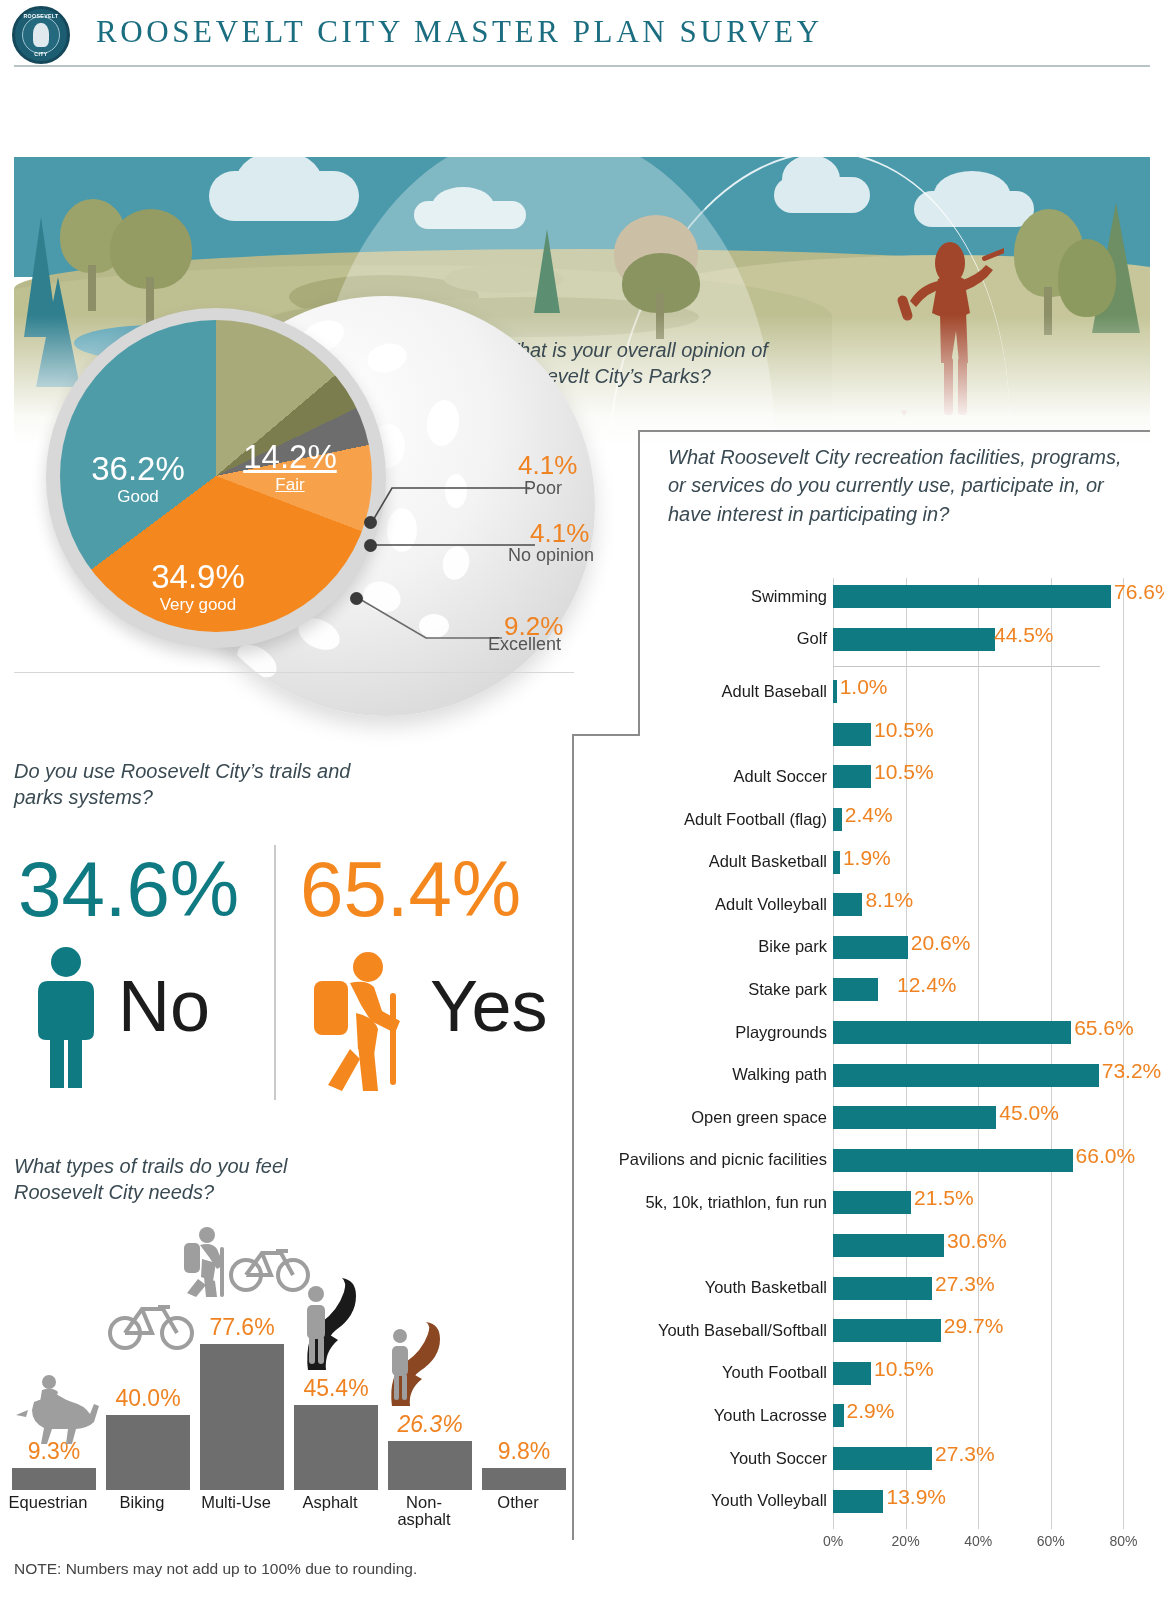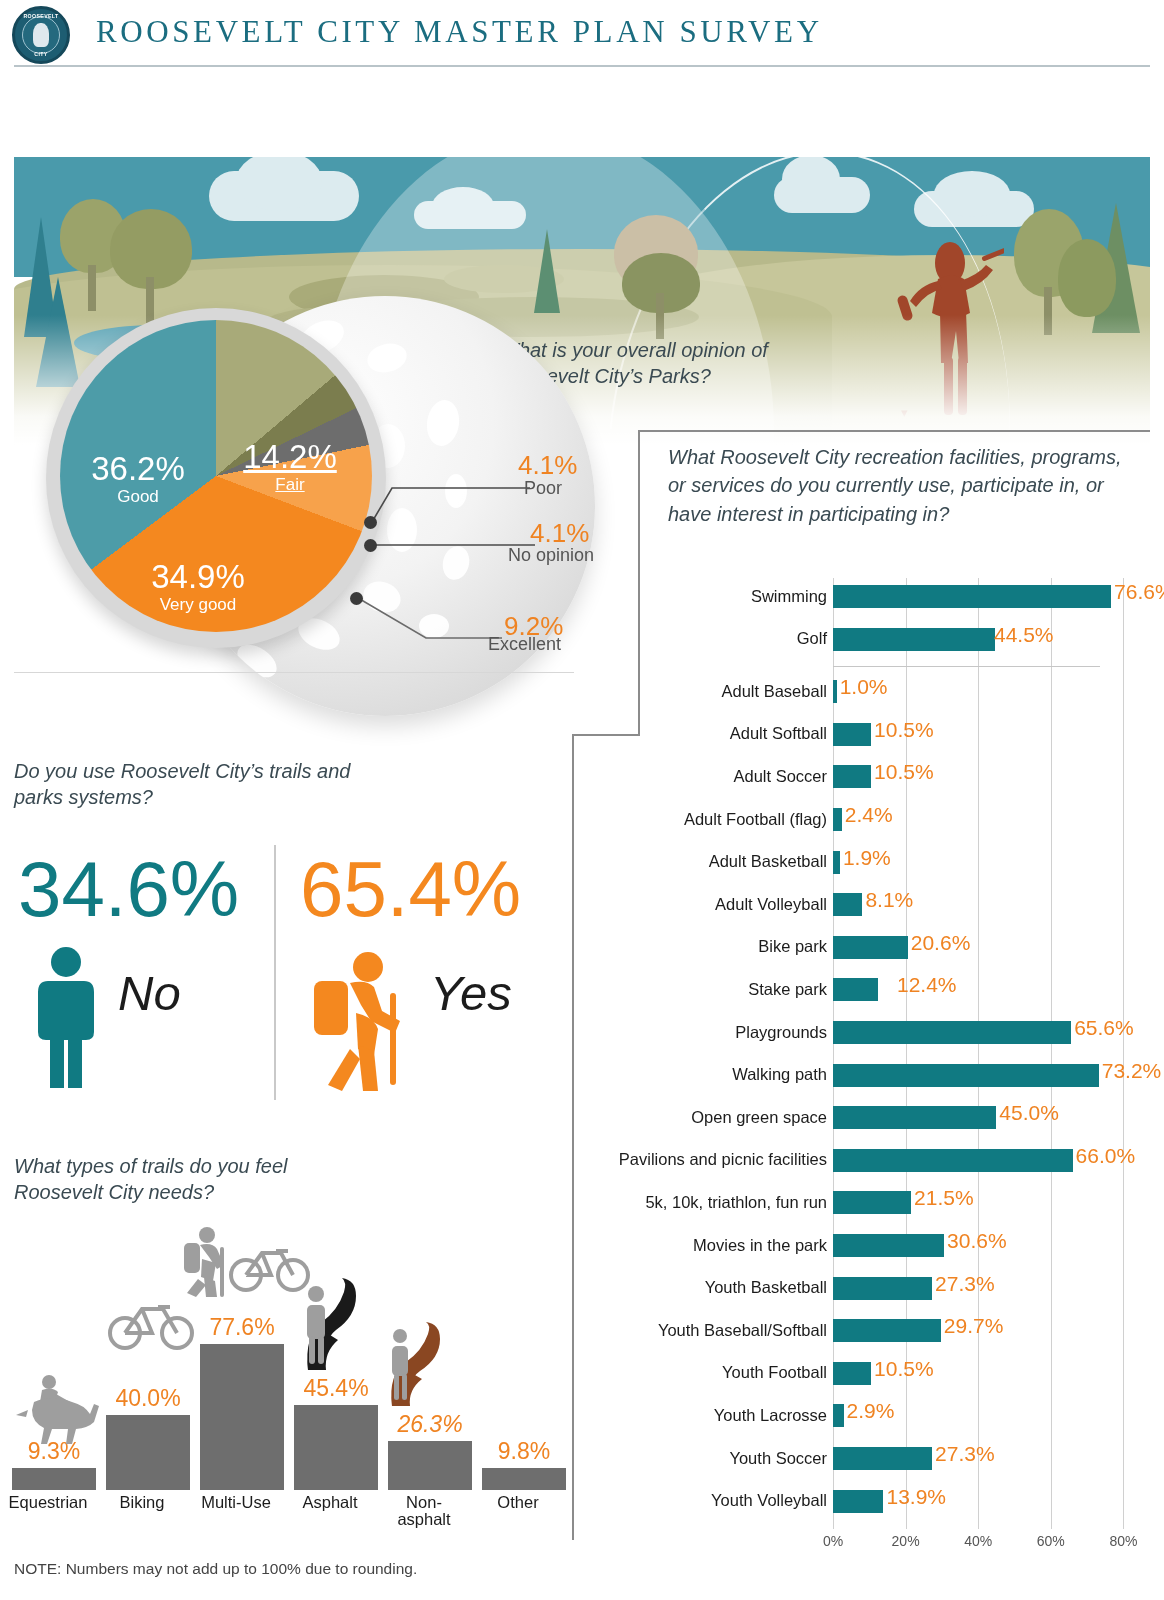--- a/index.html
+++ b/index.html
@@ -182,21 +182,21 @@
   #q-use {
     position:absolute; left:14px; top:758px; width:340px;
     font-size:20px; font-style:italic; line-height:1.32; color:#3a4a52; font-weight:500;
   }
   #divider-v {
     position:absolute; left:274px; top:845px; width:2px; height:255px; background:#c9c9c9;
   }
   .bignum { position:absolute; font-size:78px; line-height:1; font-weight:400; }
   #no-num { left:18px; top:850px; color:#107a82; }
   #yes-num { left:300px; top:850px; color:#f4881f; }
-  .yn-word { position:absolute; font-size:49px; color:#1c1c1c;font-style:italic; }
+  .yn-word { position:absolute; font-size:72px; color:#1c1c1c; }
   #no-word { left:118px; top:965px; }
   #yes-word { left:430px; top:965px; }
 
   
   #q-trails {
     position:absolute; left:14px; top:1153px; width:340px;
     font-size:20px; font-style:italic; line-height:1.32; color:#3a4a52; font-weight:500;
   }
   #cchart { position:absolute; left:6px; top:1240px; width:560px; height:250px; }
   .ccol { position:absolute; bottom:0; background:#6e6e6e; }
@@ -358,21 +358,20 @@
         <div class="hlabel">Golf</div>
         <div class="hbarfill" style="width: 161.535px; background: rgb(16, 122, 130);"></div>
         <div class="hval" style="left: 394px; color: rgb(239, 131, 34);">44.5%</div>
       </div>
       <div class="hrow" style="top: 95.2px;">
         <div class="hlabel">Adult Baseball</div>
         <div class="hbarfill" style="width: 3.63px; background: rgb(16, 122, 130);"></div>
         <div class="hval" style="left: 239.63px; color: rgb(239, 131, 34);">1.0%</div>
       </div>
       <div class="hrow" style="top: 137.8px;">
-        <div class="hlabel">Adult Softball</div>
         <div class="hbarfill" style="width: 38.115px; background: rgb(16, 122, 130);"></div>
         <div class="hval" style="left: 274.115px; color: rgb(239, 131, 34);">10.5%</div>
       </div>
       <div class="hrow" style="top: 180.4px;">
         <div class="hlabel">Adult Soccer</div>
         <div class="hbarfill" style="width: 38.115px; background: rgb(16, 122, 130);"></div>
         <div class="hval" style="left: 274.115px; color: rgb(239, 131, 34);">10.5%</div>
       </div>
       <div class="hrow" style="top: 223px;">
         <div class="hlabel">Adult Football (flag)</div>
@@ -418,21 +417,20 @@
         <div class="hlabel">Pavilions and picnic facilities</div>
         <div class="hbarfill" style="width: 239.58px; background: rgb(16, 122, 130);"></div>
         <div class="hval" style="left: 475.58px; color: rgb(239, 131, 34);">66.0%</div>
       </div>
       <div class="hrow" style="top: 606.4px;">
         <div class="hlabel">5k, 10k, triathlon, fun run</div>
         <div class="hbarfill" style="width: 78.045px; background: rgb(16, 122, 130);"></div>
         <div class="hval" style="left: 314.045px; color: rgb(239, 131, 34);">21.5%</div>
       </div>
       <div class="hrow" style="top: 649px;">
-        <div class="hlabel">Movies in the park</div>
         <div class="hbarfill" style="width: 111.078px; background: rgb(16, 122, 130);"></div>
         <div class="hval" style="left: 347.078px; color: rgb(239, 131, 34);">30.6%</div>
       </div>
       <div class="hrow" style="top: 691.6px;">
         <div class="hlabel">Youth Basketball</div>
         <div class="hbarfill" style="width: 99.099px; background: rgb(16, 122, 130);"></div>
         <div class="hval" style="left: 335.099px; color: rgb(239, 131, 34);">27.3%</div>
       </div>
       <div class="hrow" style="top: 734.2px;">
         <div class="hlabel">Youth Baseball/Softball</div>

